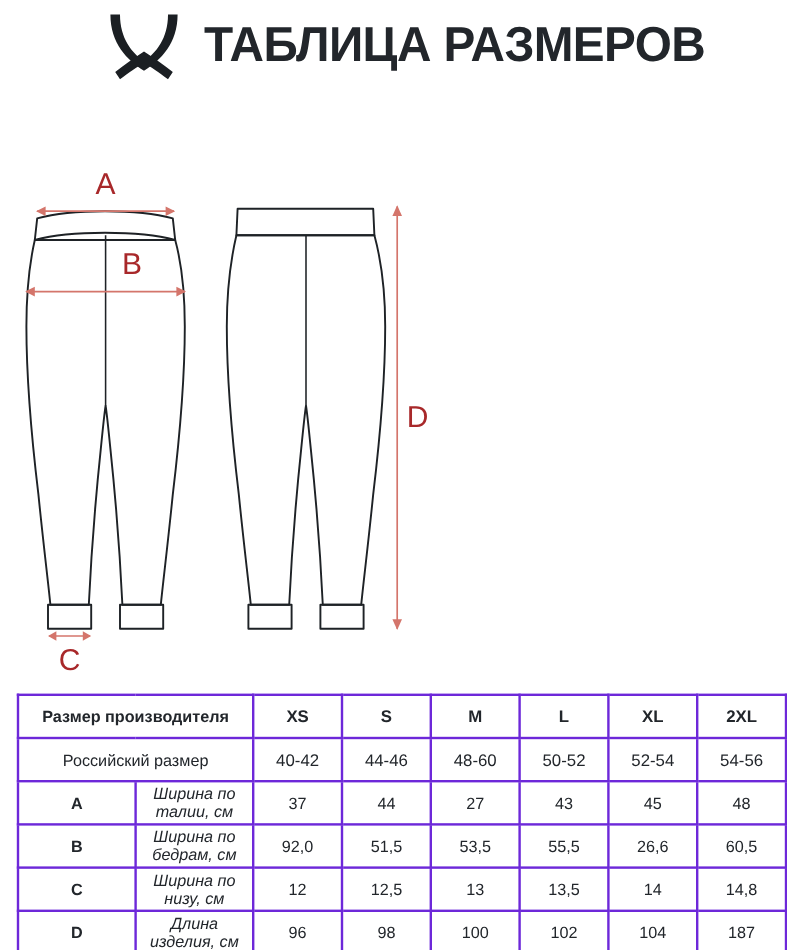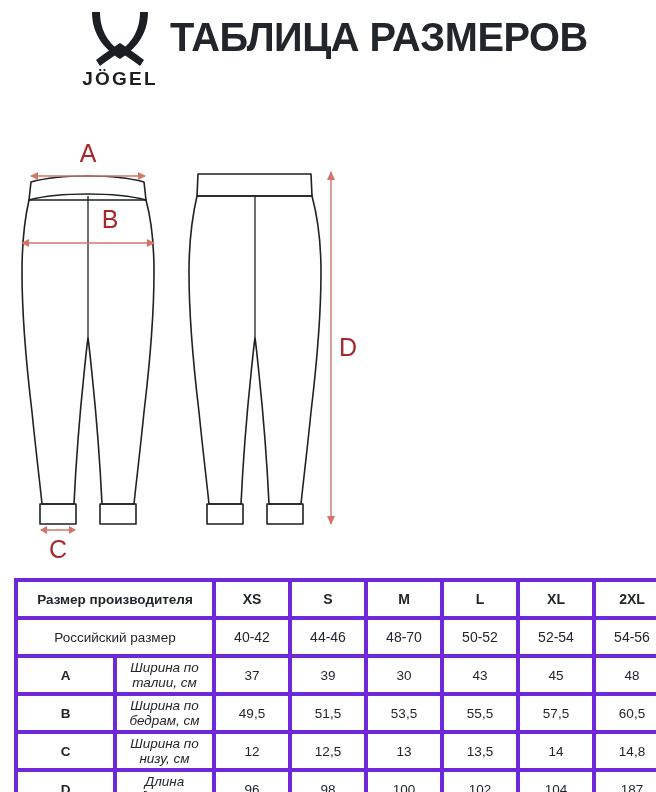--- a/index.html
+++ b/index.html
@@ -79,21 +79,21 @@
     left: 14px;
     top: 578px;
     width: 628px;
   }
   table.size-table {
     border-collapse: collapse;
     width: 628px;
     table-layout: fixed;
   }
   table.size-table td {
-    border: 4px solid #6d28d9;
+    border: 2px solid #6d28d9;
     text-align: center;
     vertical-align: middle;
     height: 34px;
     font-size: 13.5px;
     color: #22262b;
     padding: 0 2px;
     font-family: "Liberation Sans", sans-serif;
   }
   td.col-letter {
     width: 28px;
@@ -122,21 +122,20 @@
 
 <div class="header">
 
   <div class="logo">
     <svg class="logo-mark" viewBox="0 0 68 58">
       <path d="M6 2 C6 26, 20 40, 34 49 C48 40, 62 26, 62 2
                L54 2 C54 22, 44 34, 34 41 C24 34, 14 22, 14 2 Z" fill="#1b1f23"></path>
       <path d="M10 50 C18 44, 26 38, 34 33 C42 38, 50 44, 58 50
                L54 56 C46 50, 40 46, 34 42 C28 46, 22 50, 14 56 Z" fill="#1b1f23"></path>
     </svg>
-    <div class="logo-word">JÖGEL</div>
   </div>
 
   <div class="page-title">ТАБЛИЦА РАЗМЕРОВ</div>
 </div>
 
 <div class="drawing">
   <svg width="656" height="452" viewBox="0 0 656 452">
 
     <g fill="none" stroke="#1e2226" stroke-width="1.6" stroke-linejoin="round">
 
@@ -236,47 +235,47 @@
         <td class="col-size">L</td>
         <td class="col-size">XL</td>
         <td class="col-size">2XL</td>
         <td class="col-size">3XL</td>
       </tr>
 
       <tr class="ru-row">
         <td class="col-head-label" colspan="2">Российский размер</td>
         <td class="col-size">40-42</td>
         <td class="col-size">44-46</td>
-        <td class="col-size">48-70</td>
+        <td class="col-size">48-60</td>
         <td class="col-size">50-52</td>
         <td class="col-size">52-54</td>
         <td class="col-size">54-56</td>
         <td class="col-size">56-58</td>
       </tr>
 
       <tr>
         <td class="col-letter">A</td>
         <td class="col-desc">Ширина по талии, см</td>
         <td class="col-size">37</td>
-        <td class="col-size">39</td>
-        <td class="col-size">30</td>
+        <td class="col-size">44</td>
+        <td class="col-size">27</td>
         <td class="col-size">43</td>
         <td class="col-size">45</td>
         <td class="col-size">48</td>
         <td class="col-size">51</td>
       </tr>
 
       <tr>
         <td class="col-letter">B</td>
         <td class="col-desc">Ширина по бедрам, см</td>
-        <td class="col-size">49,5</td>
+        <td class="col-size">92,0</td>
         <td class="col-size">51,5</td>
         <td class="col-size">53,5</td>
         <td class="col-size">55,5</td>
-        <td class="col-size">57,5</td>
+        <td class="col-size">26,6</td>
         <td class="col-size">60,5</td>
         <td class="col-size">63,5</td>
       </tr>
 
       <tr>
         <td class="col-letter">C</td>
         <td class="col-desc">Ширина по низу, см</td>
         <td class="col-size">12</td>
         <td class="col-size">12,5</td>
         <td class="col-size">13</td>

